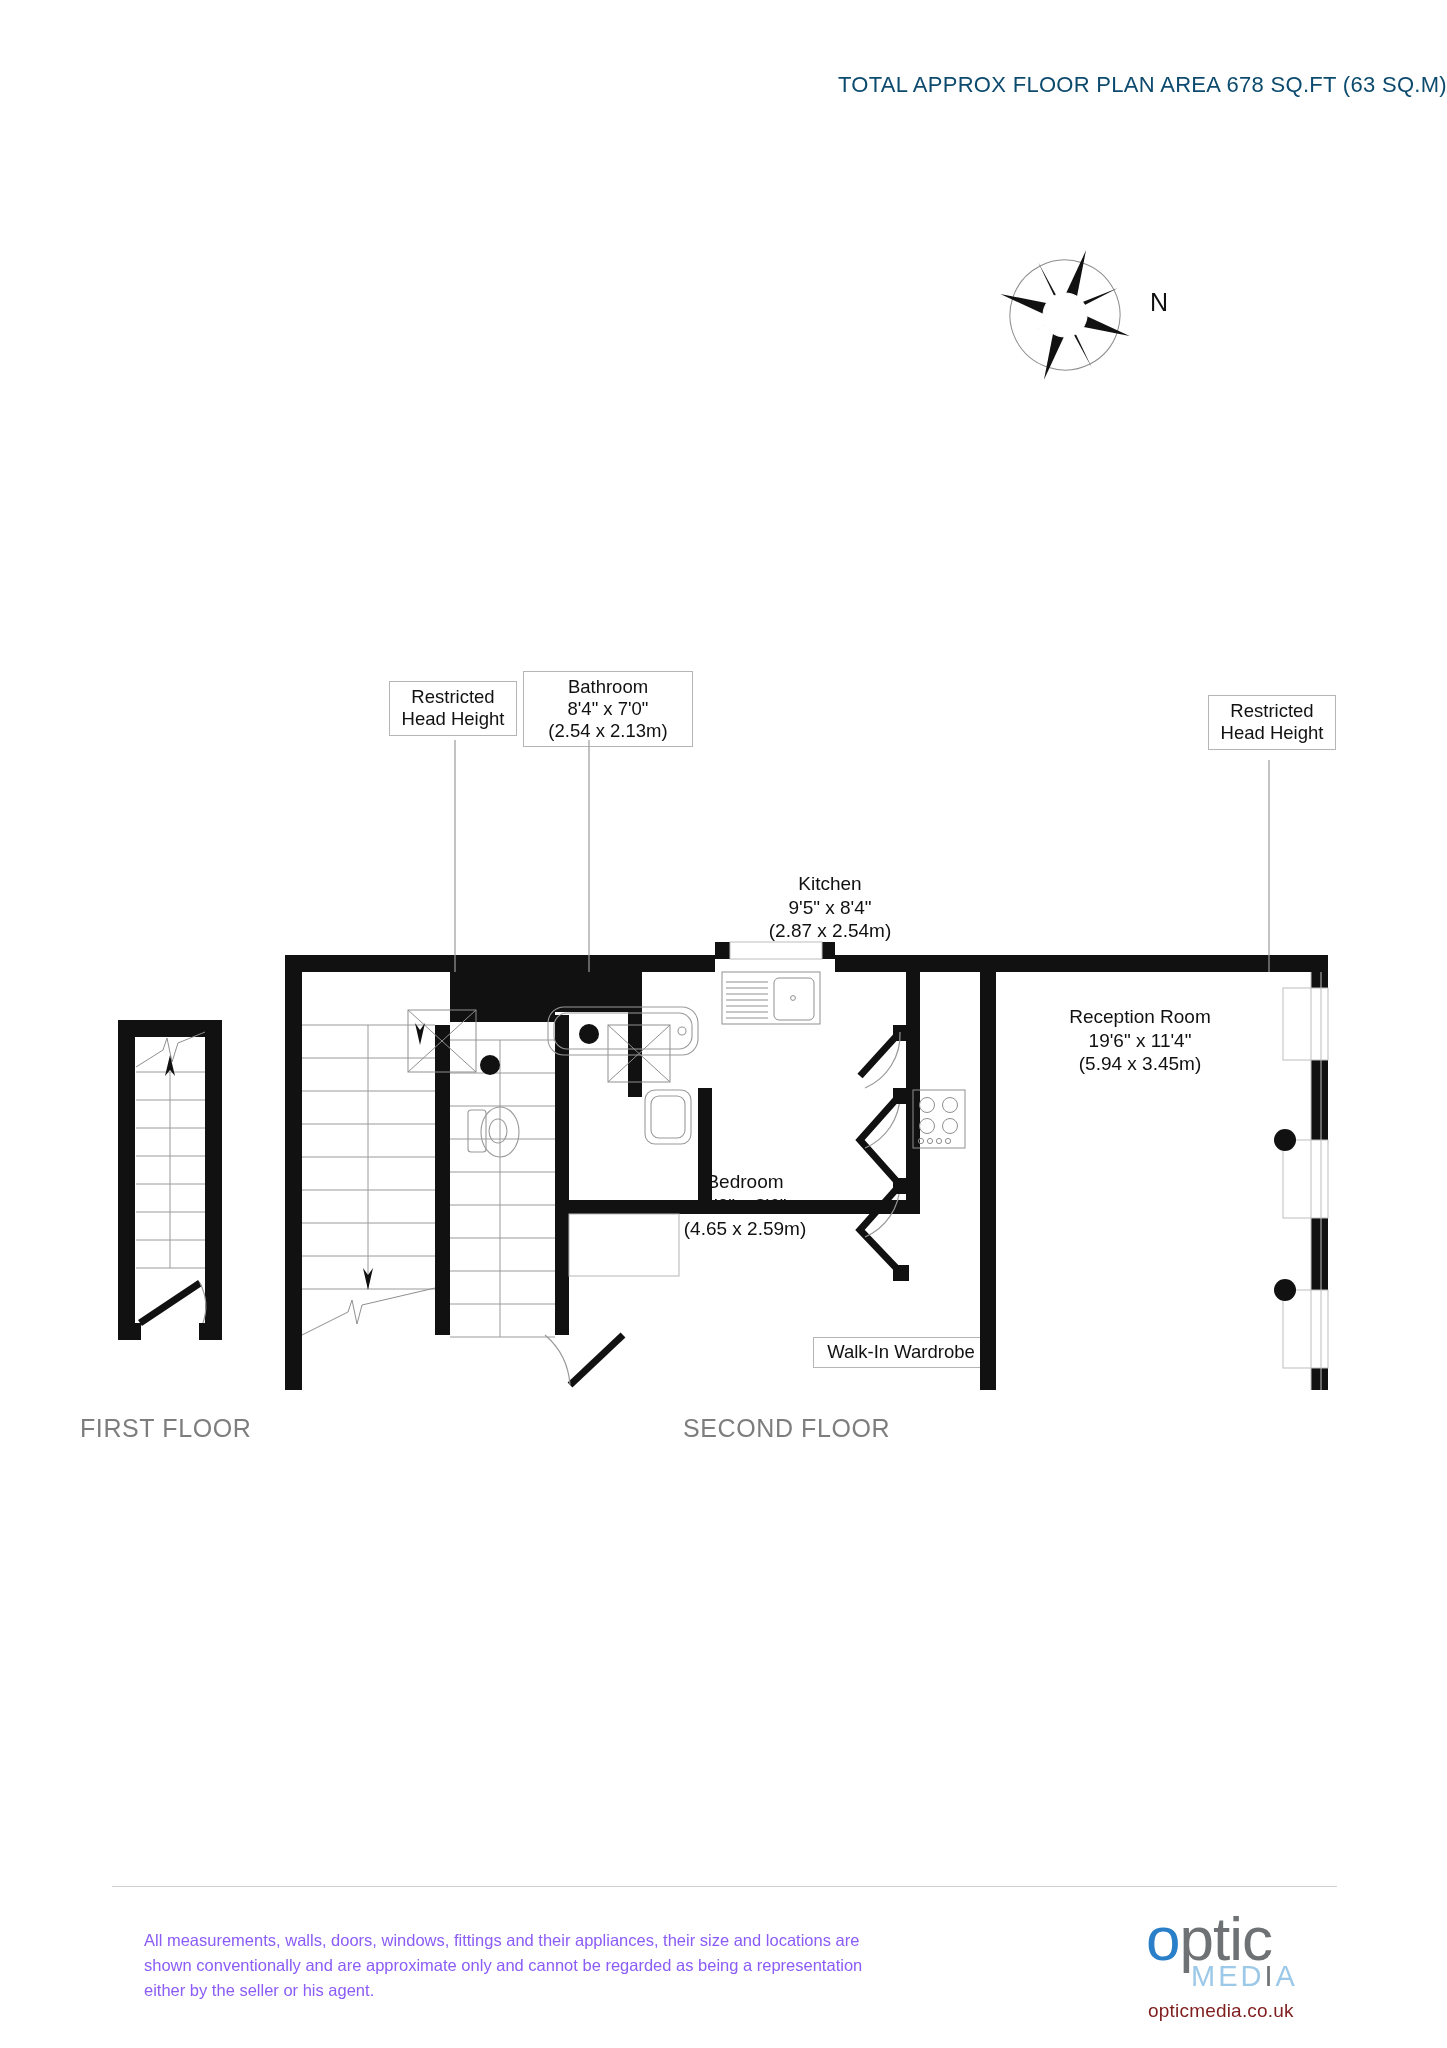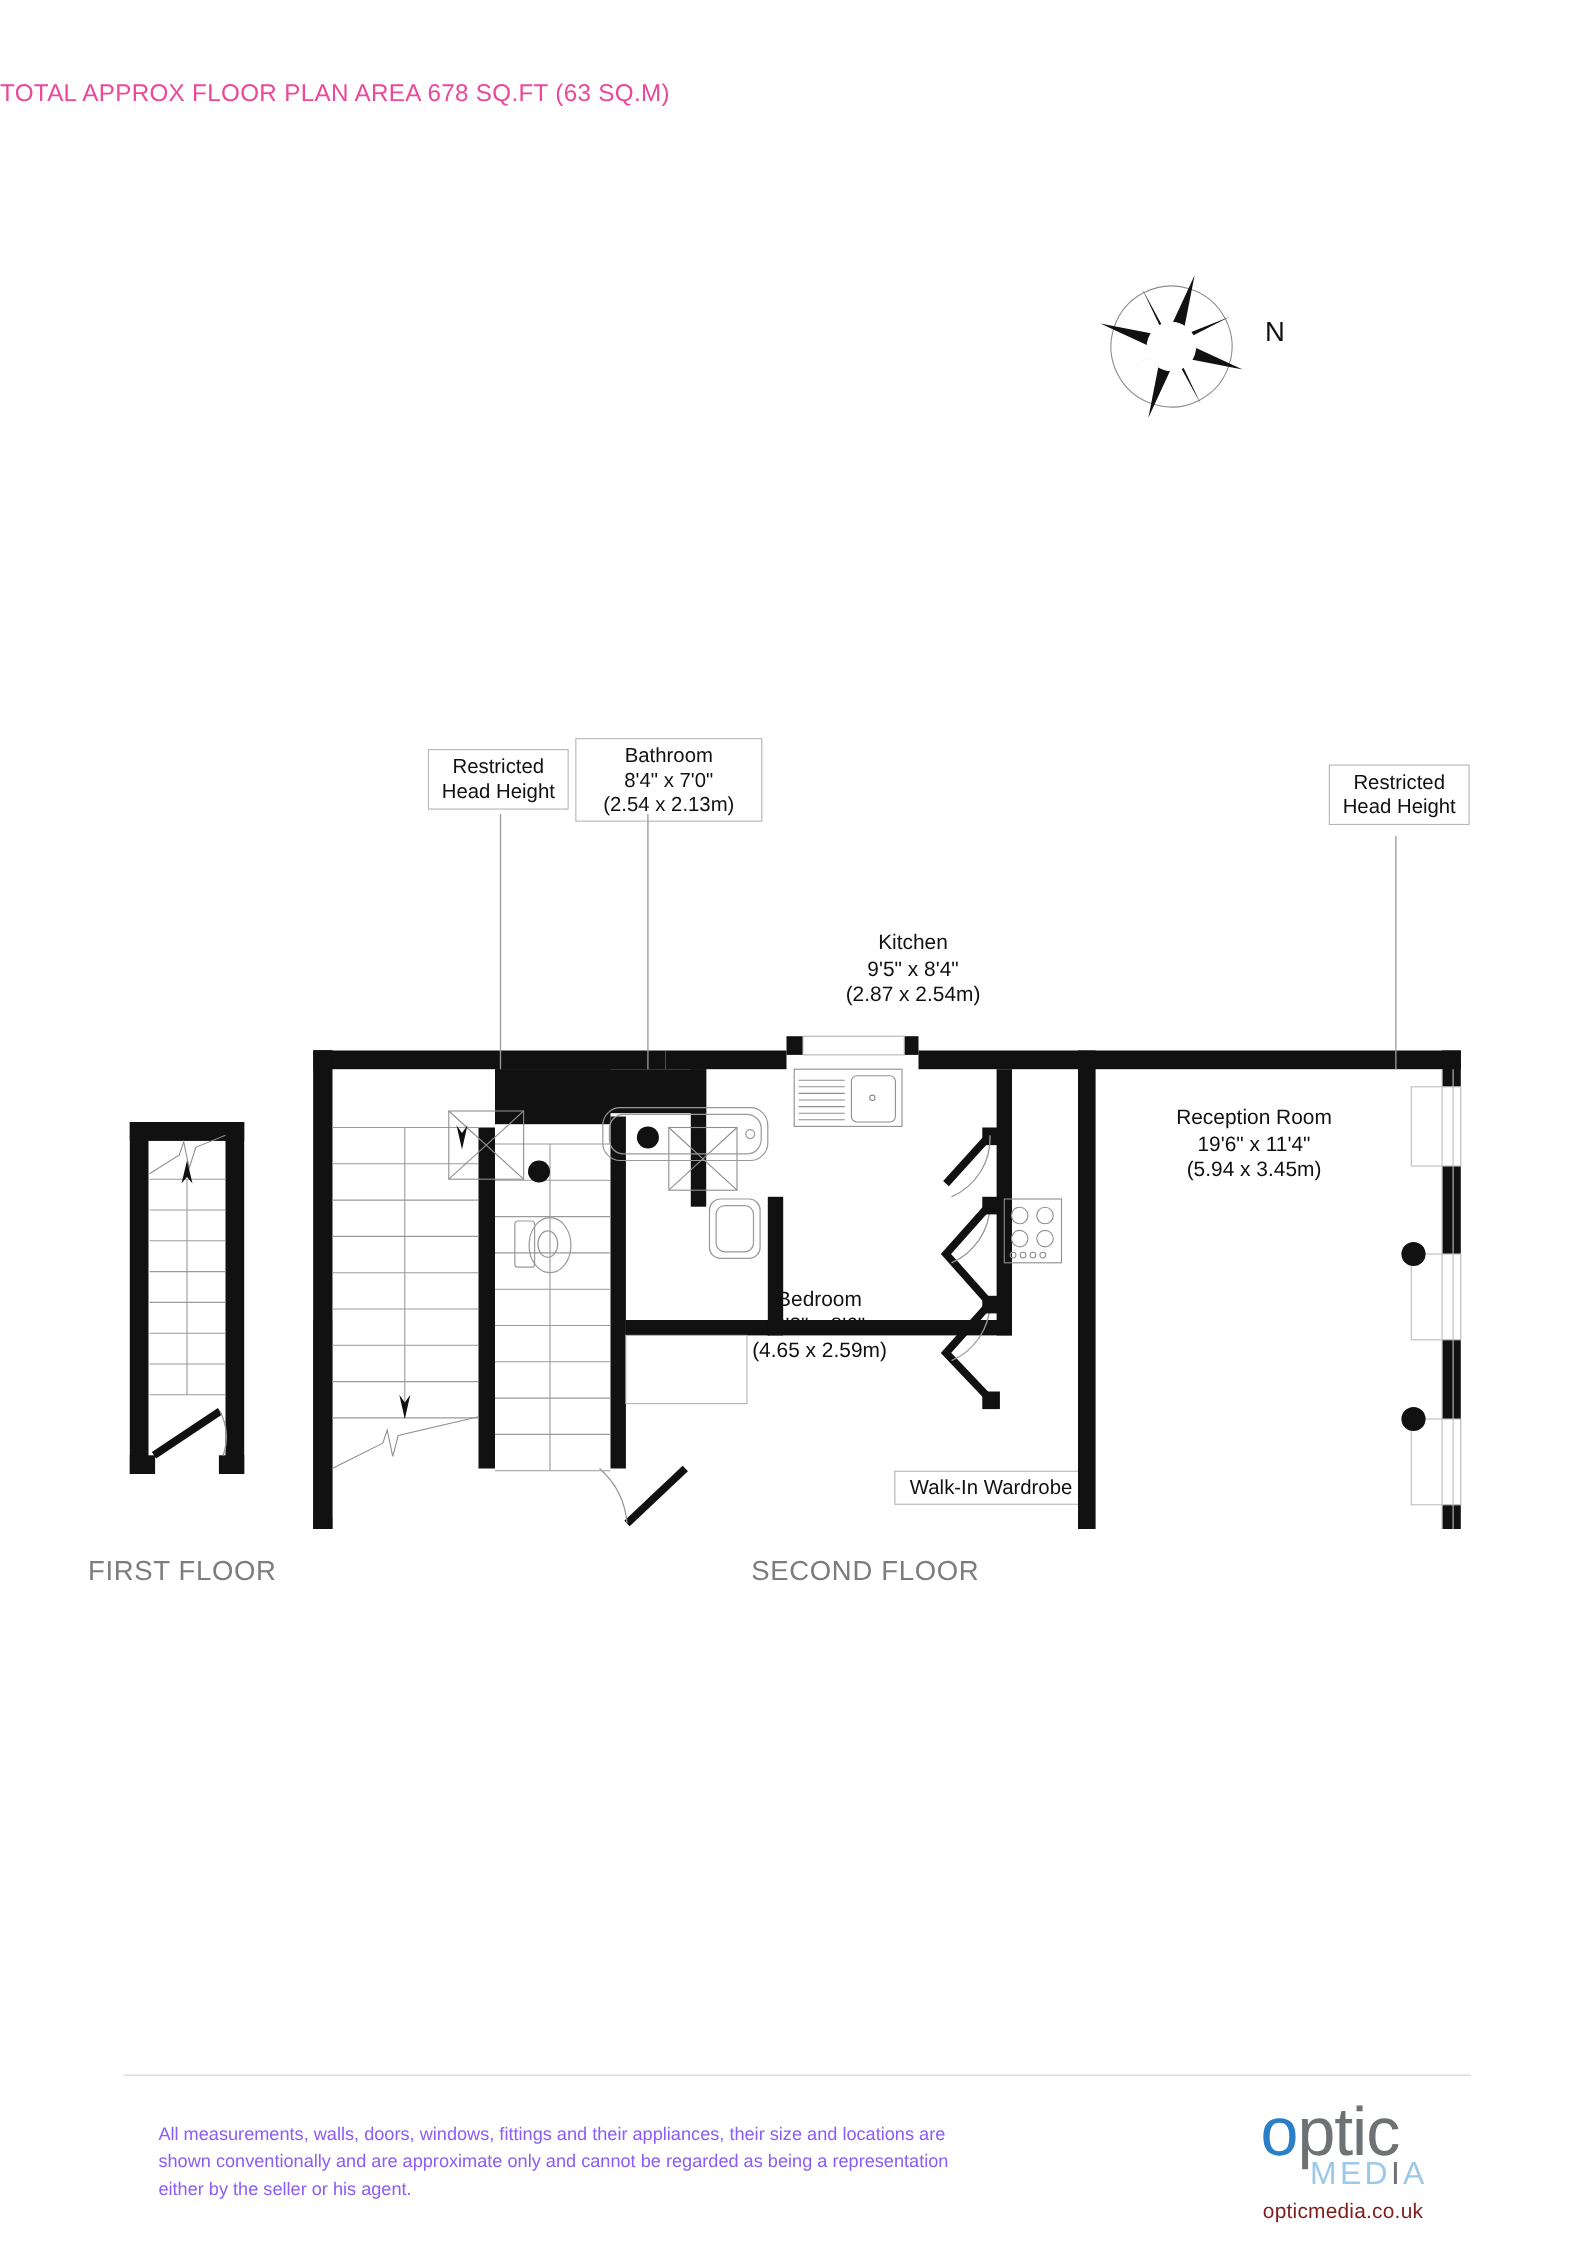--- a/index.html
+++ b/index.html
@@ -12,21 +12,21 @@
   }
   .page{position:absolute;inset:0;}
 
   
   #title{
     position:absolute;left:0;top:30px;width:1447px;
     text-align:center;font-size:26px;letter-spacing:.5px;color:#262626;
   }
   #subtitle{
     position:absolute;left:0;top:72px;width:1447px;
-    text-align:left;font-size:22px;letter-spacing:.3px;color:#ec4899;
+    text-align:right;font-size:22px;letter-spacing:.3px;color:#0c4a6e;
   }
 
   
   #compass{position:absolute;left:995px;top:245px;width:140px;height:140px;}
   #compass-n{
     position:absolute;left:1150px;top:288px;font-size:25px;color:#111;
   }
 
   
   .floor-caption{
@@ -51,21 +51,21 @@
   #callout-rhh-left{left:389px;top:681px;width:128px;}
   #callout-bathroom{left:523px;top:671px;width:170px;}
   #callout-rhh-right{left:1208px;top:695px;width:128px;}
   #callout-wardrobe{left:813px;top:1337px;width:176px;padding:3px 6px 4px 6px;}
 
   
   .room-label{
     position:absolute;text-align:center;font-size:19px;line-height:1.24;
     color:#111;white-space:pre-line;
   }
-  #label-kitchen{left:720px;top:846px;width:220px;}
+  #label-kitchen{left:720px;top:872px;width:220px;}
   #label-reception{left:1020px;top:1005px;width:240px;}
   #label-bedroom{left:630px;top:1170px;width:230px;}
 
   
   #plan{position:absolute;left:0;top:600px;width:1447px;height:790px;}
 
   
   #footer-rule{
     position:absolute;left:112px;top:1886px;width:1225px;height:1px;background:#cfcfcf;
   }

